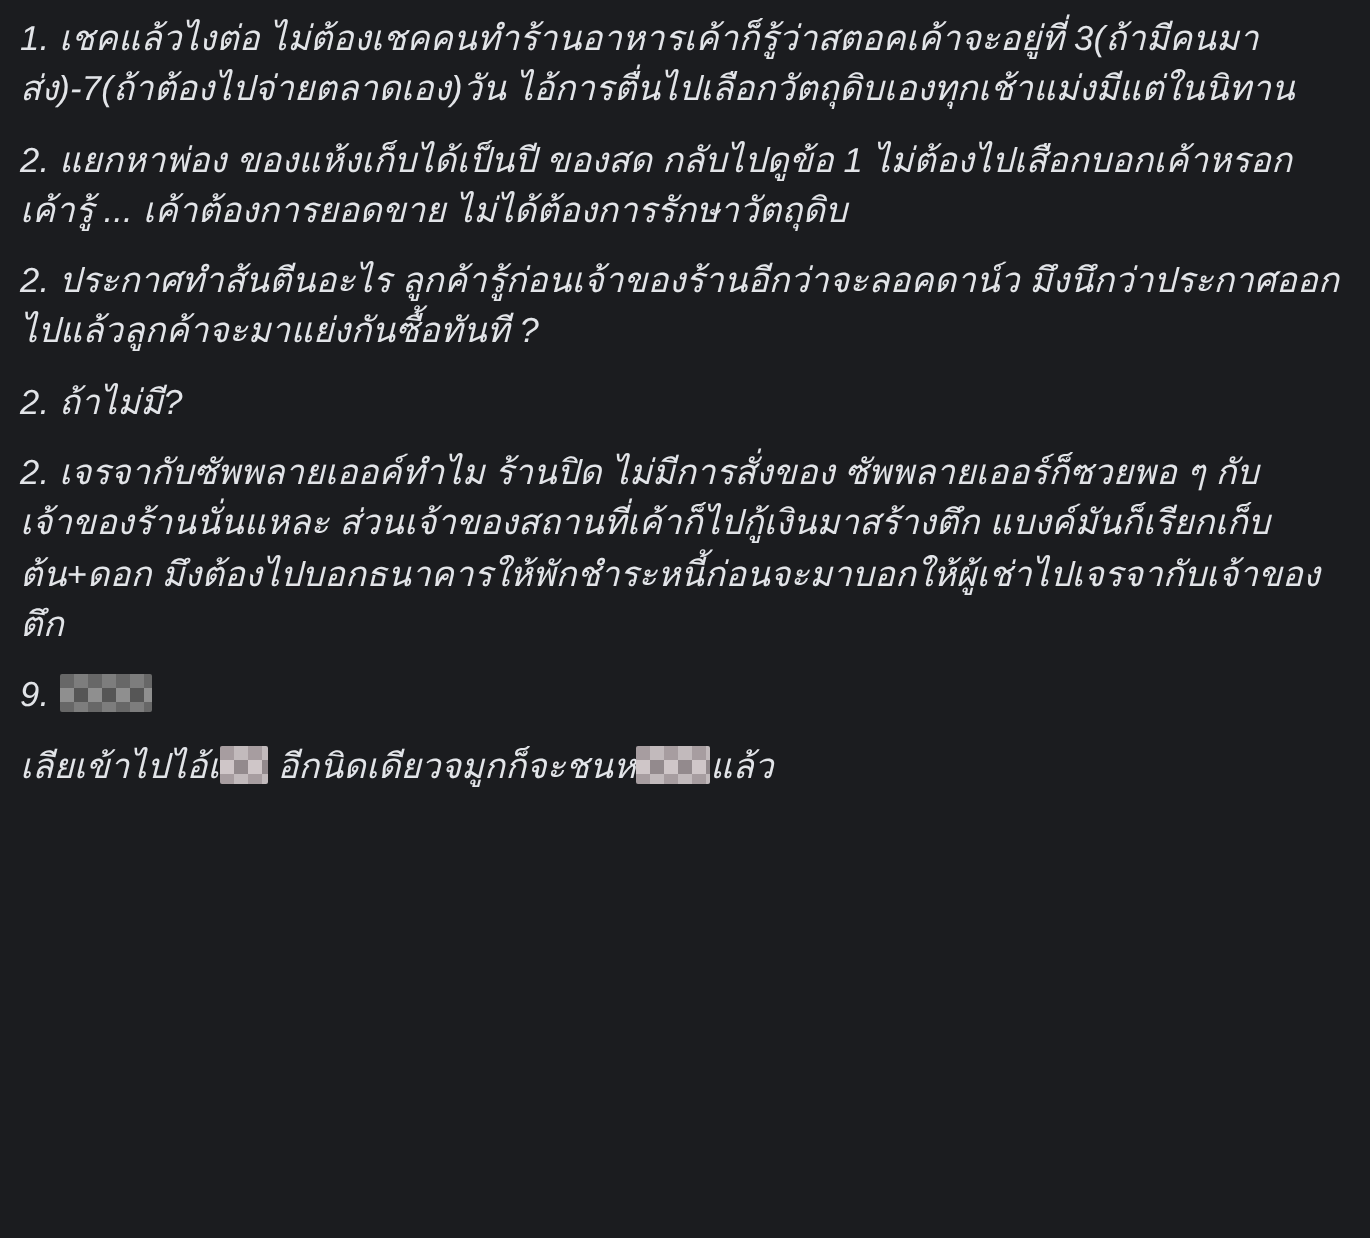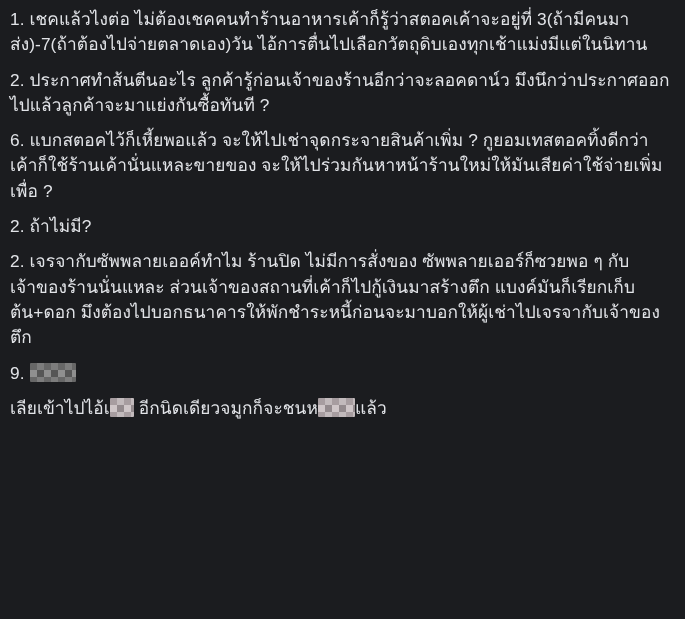--- a/index.html
+++ b/index.html
@@ -15,20 +15,21 @@
   }
   .post {
     padding: 7px 8px 0 10px;
   }
   .para {
     margin: 0 0 10px 0;
     font-size: 17.3px;
     line-height: 25.3px;
     letter-spacing: 0.1px;
     word-break: normal;
+    font-style: italic;
   }
   .censor {
     display: inline-block;
     height: 19px;
     vertical-align: -3px;
     border-radius: 1px;
     background-size: 14px 14px;
     background-position: 0 0;
   }
   .censor.dark {
@@ -36,19 +37,19 @@
   }
   .censor.light {
     background-image: conic-gradient(#c2babc 90deg, #938a8d 90deg 180deg, #cfc6c8 180deg 270deg, #a79da0 270deg);
   }
 </style>
 </head>
 <body style="background: rgb(27, 28, 31); color: rgb(226, 228, 232);">
 
 <main class="post">
     <p class="para"><span>1. เชคแล้วไงต่อ ไม่ต้องเชคคนทำร้านอาหารเค้าก็รู้ว่าสตอคเค้าจะอยู่ที่ 3(ถ้ามีคนมาส่ง)-7(ถ้าต้องไปจ่ายตลาดเอง)วัน ไอ้การตื่นไปเลือกวัตถุดิบเองทุกเช้าแม่งมีแต่ในนิทาน</span></p>
+    <p class="para"><span>2. แยกหาพ่อง ของแห้งเก็บได้เป็นปี ของสด กลับไปดูข้อ 1 ไม่ต้องไปเสือกบอกเค้าหรอก เค้ารู้ ... เค้าต้องการยอดขาย ไม่ได้ต้องการรักษาวัตถุดิบ</span></p>
     <p class="para"><span>2. ประกาศทำส้นตีนอะไร ลูกค้ารู้ก่อนเจ้าของร้านอีกว่าจะลอคดาน์ว มึงนึกว่าประกาศออกไปแล้วลูกค้าจะมาแย่งกันซื้อทันที ?</span></p>
-    <p class="para"><span>6. แบกสตอคไว้ก็เหี้ยพอแล้ว จะให้ไปเช่าจุดกระจายสินค้าเพิ่ม ? กูยอมเทสตอคทิ้งดีกว่า เค้าก็ใช้ร้านเค้านั่นแหละขายของ จะให้ไปร่วมกันหาหน้าร้านใหม่ให้มันเสียค่าใช้จ่ายเพิ่มเพื่อ ?</span></p>
     <p class="para"><span>2. ถ้าไม่มี?</span></p>
     <p class="para"><span>2. เจรจากับซัพพลายเออค์ทำไม ร้านปิด ไม่มีการสั่งของ ซัพพลายเออร์ก็ซวยพอ ๆ กับเจ้าของร้านนั่นแหละ ส่วนเจ้าของสถานที่เค้าก็ไปกู้เงินมาสร้างตึก แบงค์มันก็เรียกเก็บต้น+ดอก มึงต้องไปบอกธนาคารให้พักชำระหนี้ก่อนจะมาบอกให้ผู้เช่าไปเจรจากับเจ้าของตึก</span></p>
     <p class="para"><span>9. </span><span class="censor dark" style="width: 46px;"></span></p>
     <p class="para"><span>เลียเข้าไปไอ้เ</span><span class="censor light" style="width: 24px;"></span><span> อีกนิดเดียวจมูกก็จะชนห</span><span class="censor light" style="width: 37px;"></span><span>แล้ว</span></p>
   </main>
 
 </body></html>

